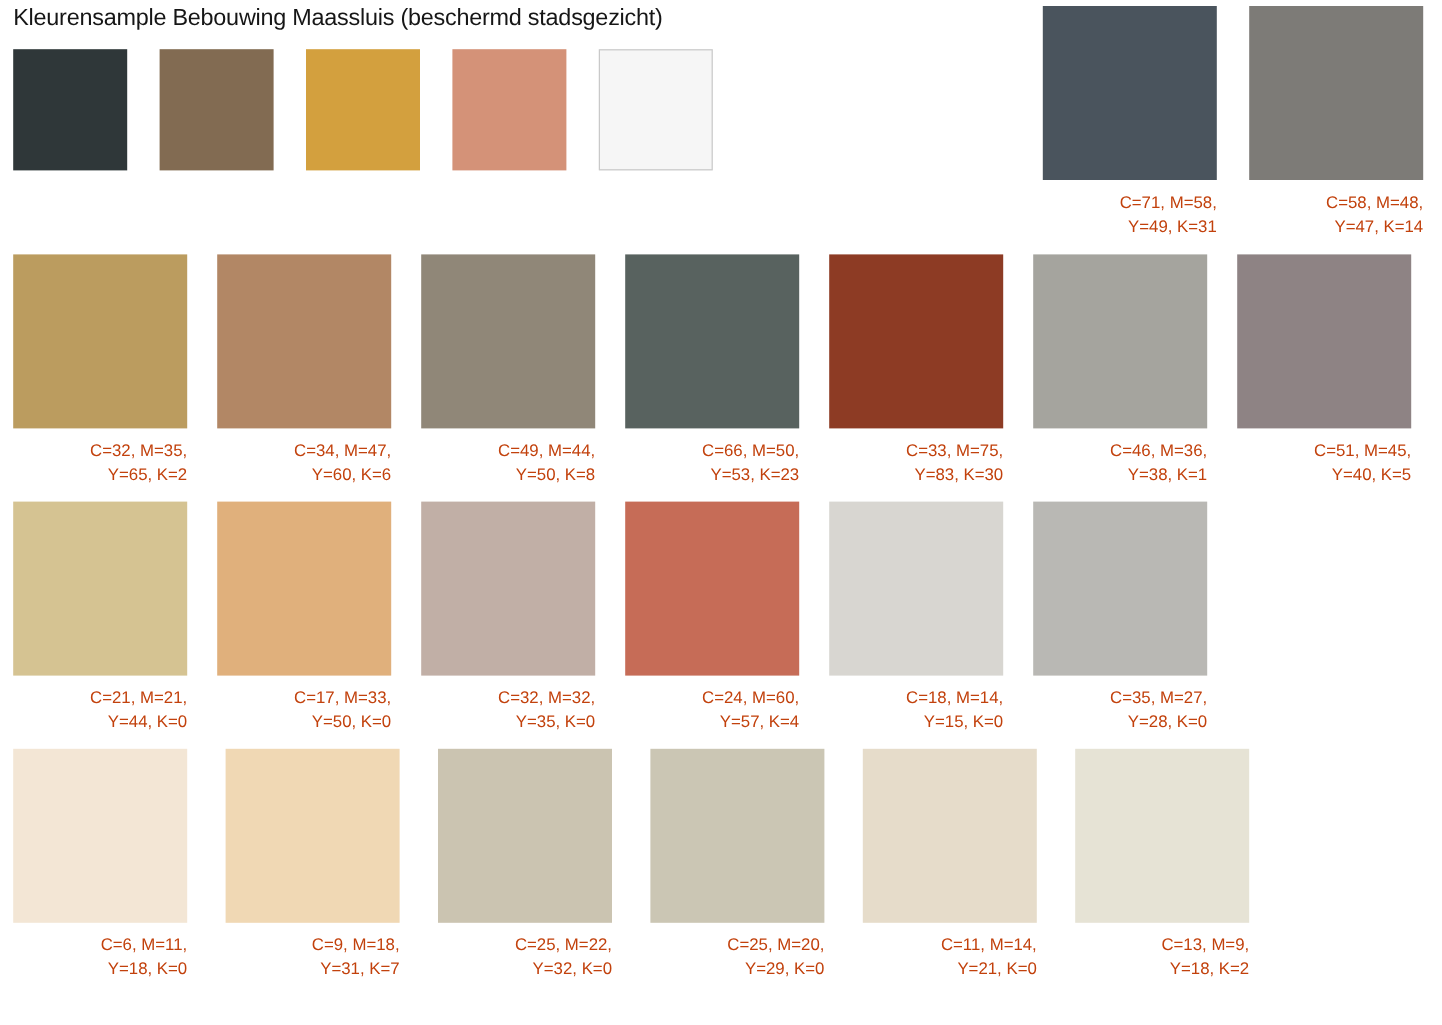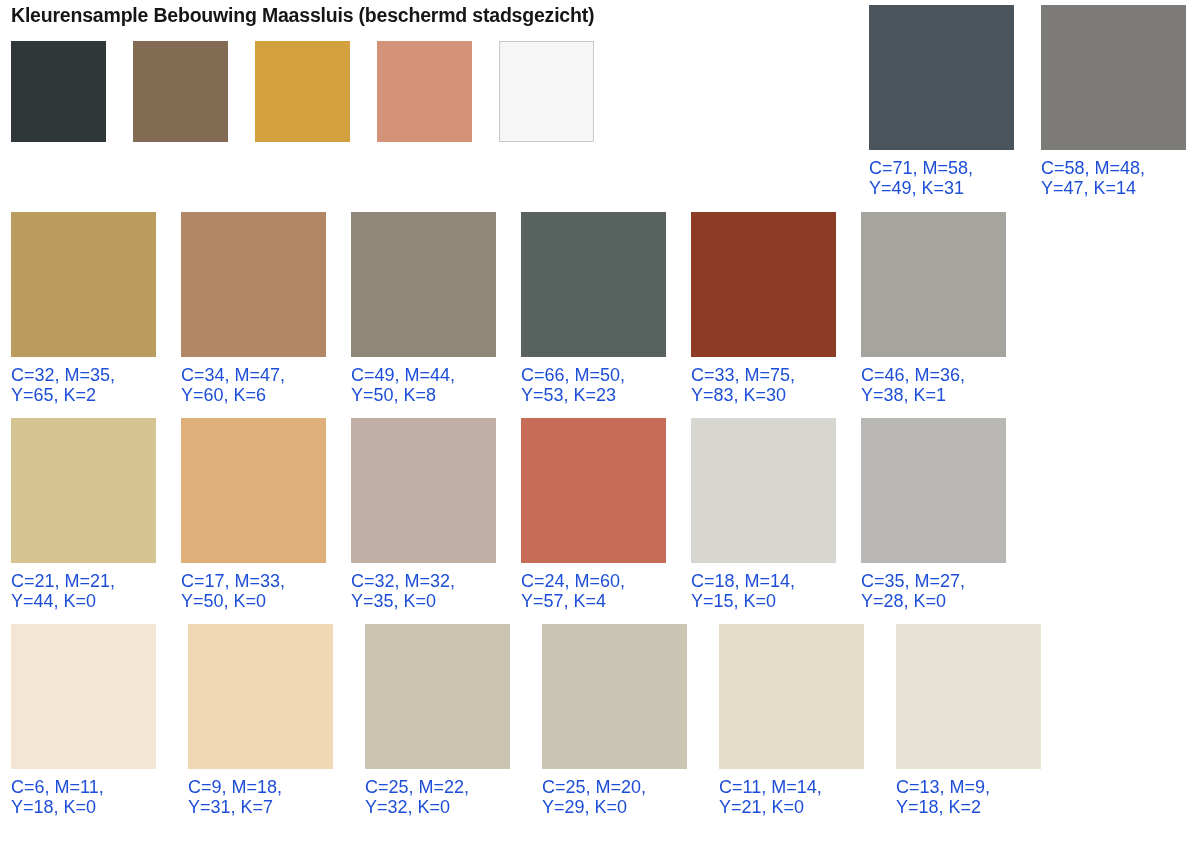--- a/index.html
+++ b/index.html
@@ -16,21 +16,21 @@
     overflow: hidden;
     position: relative;
   }
 
   
   #page-title {
     position: absolute;
     left: 11px;
     top: 4px;
     font-size: 19.5px;
-    font-weight: bold;
+    font-weight: normal;
     letter-spacing: -0.2px;
     color: #161616;
     white-space: nowrap;
   }
 
   
   #top-strip {
     position: absolute;
     left: 11px;
     top: 41px;
@@ -77,24 +77,24 @@
     width: 145px;
   }
   .grid-row .swatch {
     width: 145px;
     height: 145px;
   }
 
   
   .caption {
     margin-top: 8px;
-    text-align: left;
-    font-size: 18px;
+    text-align: right;
+    font-size: 14px;
     line-height: 20px;
-    color: #1d4ed8;
+    color: #c2410c;
     white-space: pre-line;
   }
 </style>
 </head>
 <body>
 
 <div id="page-title">Kleurensample Bebouwing Maassluis (beschermd stadsgezicht)</div>
 
 <div id="top-strip">
     <div class="swatch-top" style="background: rgb(47, 55, 57);"></div>
@@ -141,20 +141,25 @@
     <div class="cell">
       <div class="swatch" style="background: rgb(141, 59, 36);"></div>
       <div class="caption">C=33, M=75,
 Y=83, K=30</div>
     </div>
     <div class="cell">
       <div class="swatch" style="background: rgb(165, 164, 158);"></div>
       <div class="caption">C=46, M=36,
 Y=38, K=1</div>
     </div>
+    <div class="cell">
+      <div class="swatch" style="background: rgb(142, 131, 132);"></div>
+      <div class="caption">C=51, M=45,
+Y=40, K=5</div>
+    </div>
   </div>
 <div class="grid-row" id="row-3">
     <div class="cell">
       <div class="swatch" style="background: rgb(213, 195, 146);"></div>
       <div class="caption">C=21, M=21,
 Y=44, K=0</div>
     </div>
     <div class="cell">
       <div class="swatch" style="background: rgb(224, 176, 124);"></div>
       <div class="caption">C=17, M=33,

